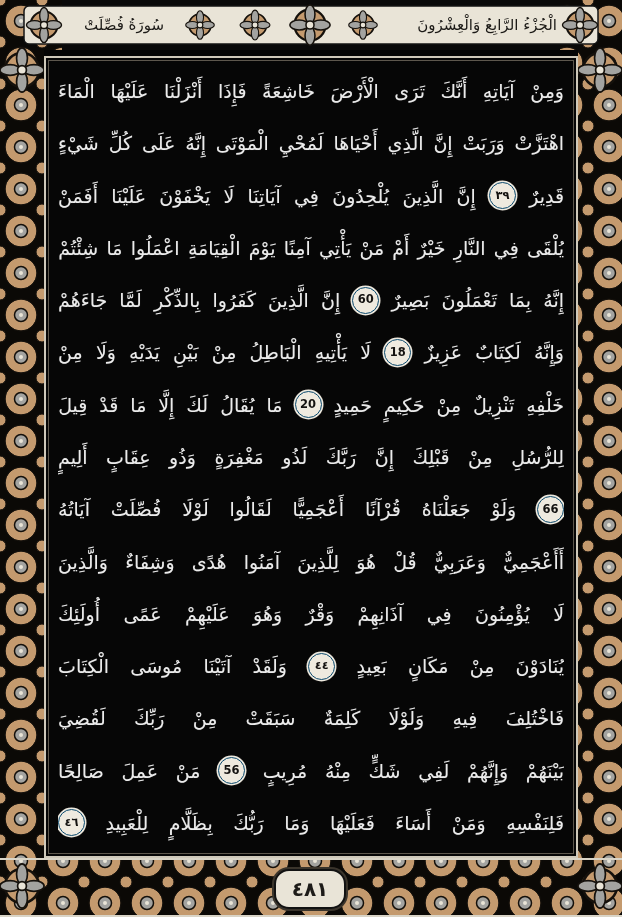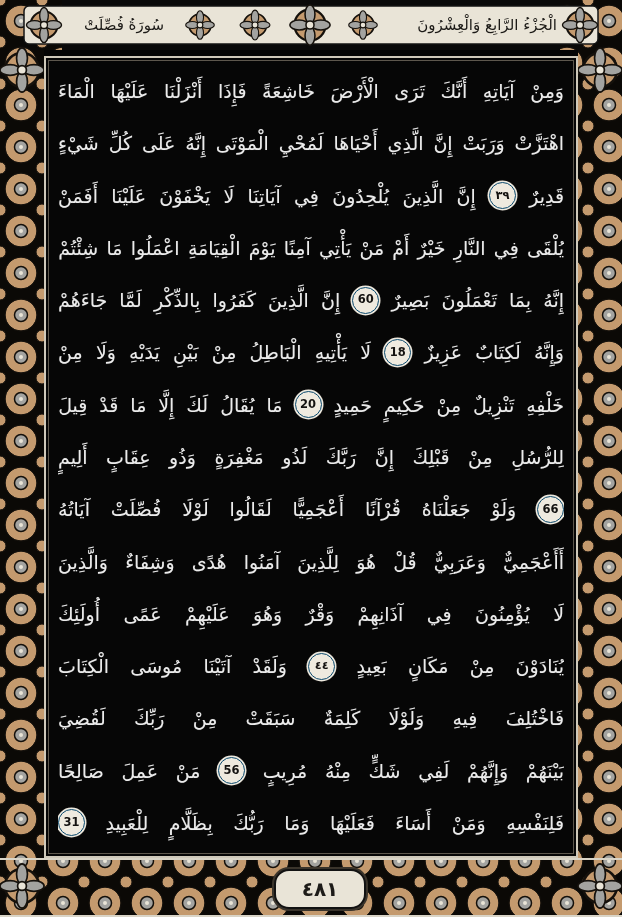--- a/index.html
+++ b/index.html
@@ -45,21 +45,21 @@
   .quran-word{flex:0 0 auto;white-space:nowrap;}
   .verse-marker{
     flex:0 0 auto;width:25px;height:25px;border-radius:50%;
     background:#efeadf;color:#141210;
     border:1px solid #0c4a6e;
     box-shadow:0 0 0 1.5px #efeadf, 0 0 0 2.5px #0a0a0a;
     display:flex;align-items:center;justify-content:center;
     font-size:11.5px;font-weight:bold;line-height:1;
   }
   .page-number-cartouche{
-    position:absolute;left:274px;top:869px;width:92px;height:40px;
+    position:absolute;left:274px;top:869px;width:72px;height:40px;
     background:var(--ornament-cream);border:2px solid #121212;
     border-radius:15px;box-sizing:border-box;
     display:flex;align-items:center;justify-content:center;z-index:3;
     box-shadow:0 0 0 2px #3a342b;
   }
   .page-number{font-size:20px;font-weight:bold;color:#1d1b18;direction:rtl;}
 </style>
 </head>
 <body>
 
@@ -299,21 +299,21 @@
         </div>
         <div class="quran-line">
           <span class="quran-word">فَلِنَفْسِهِ</span>
           <span class="quran-word">وَمَنْ</span>
           <span class="quran-word">أَسَاءَ</span>
           <span class="quran-word">فَعَلَيْهَا</span>
           <span class="quran-word">وَمَا</span>
           <span class="quran-word">رَبُّكَ</span>
           <span class="quran-word">بِظَلَّامٍ</span>
           <span class="quran-word">لِلْعَبِيدِ</span>
-          <span class="verse-marker">31</span>
+          <span class="verse-marker">٤٦</span>
         </div>
       </div>
   </div>
 
   <div class="page-number-cartouche">
     <span class="page-number">٤٨١</span>
   </div>
 
 </div>
 

